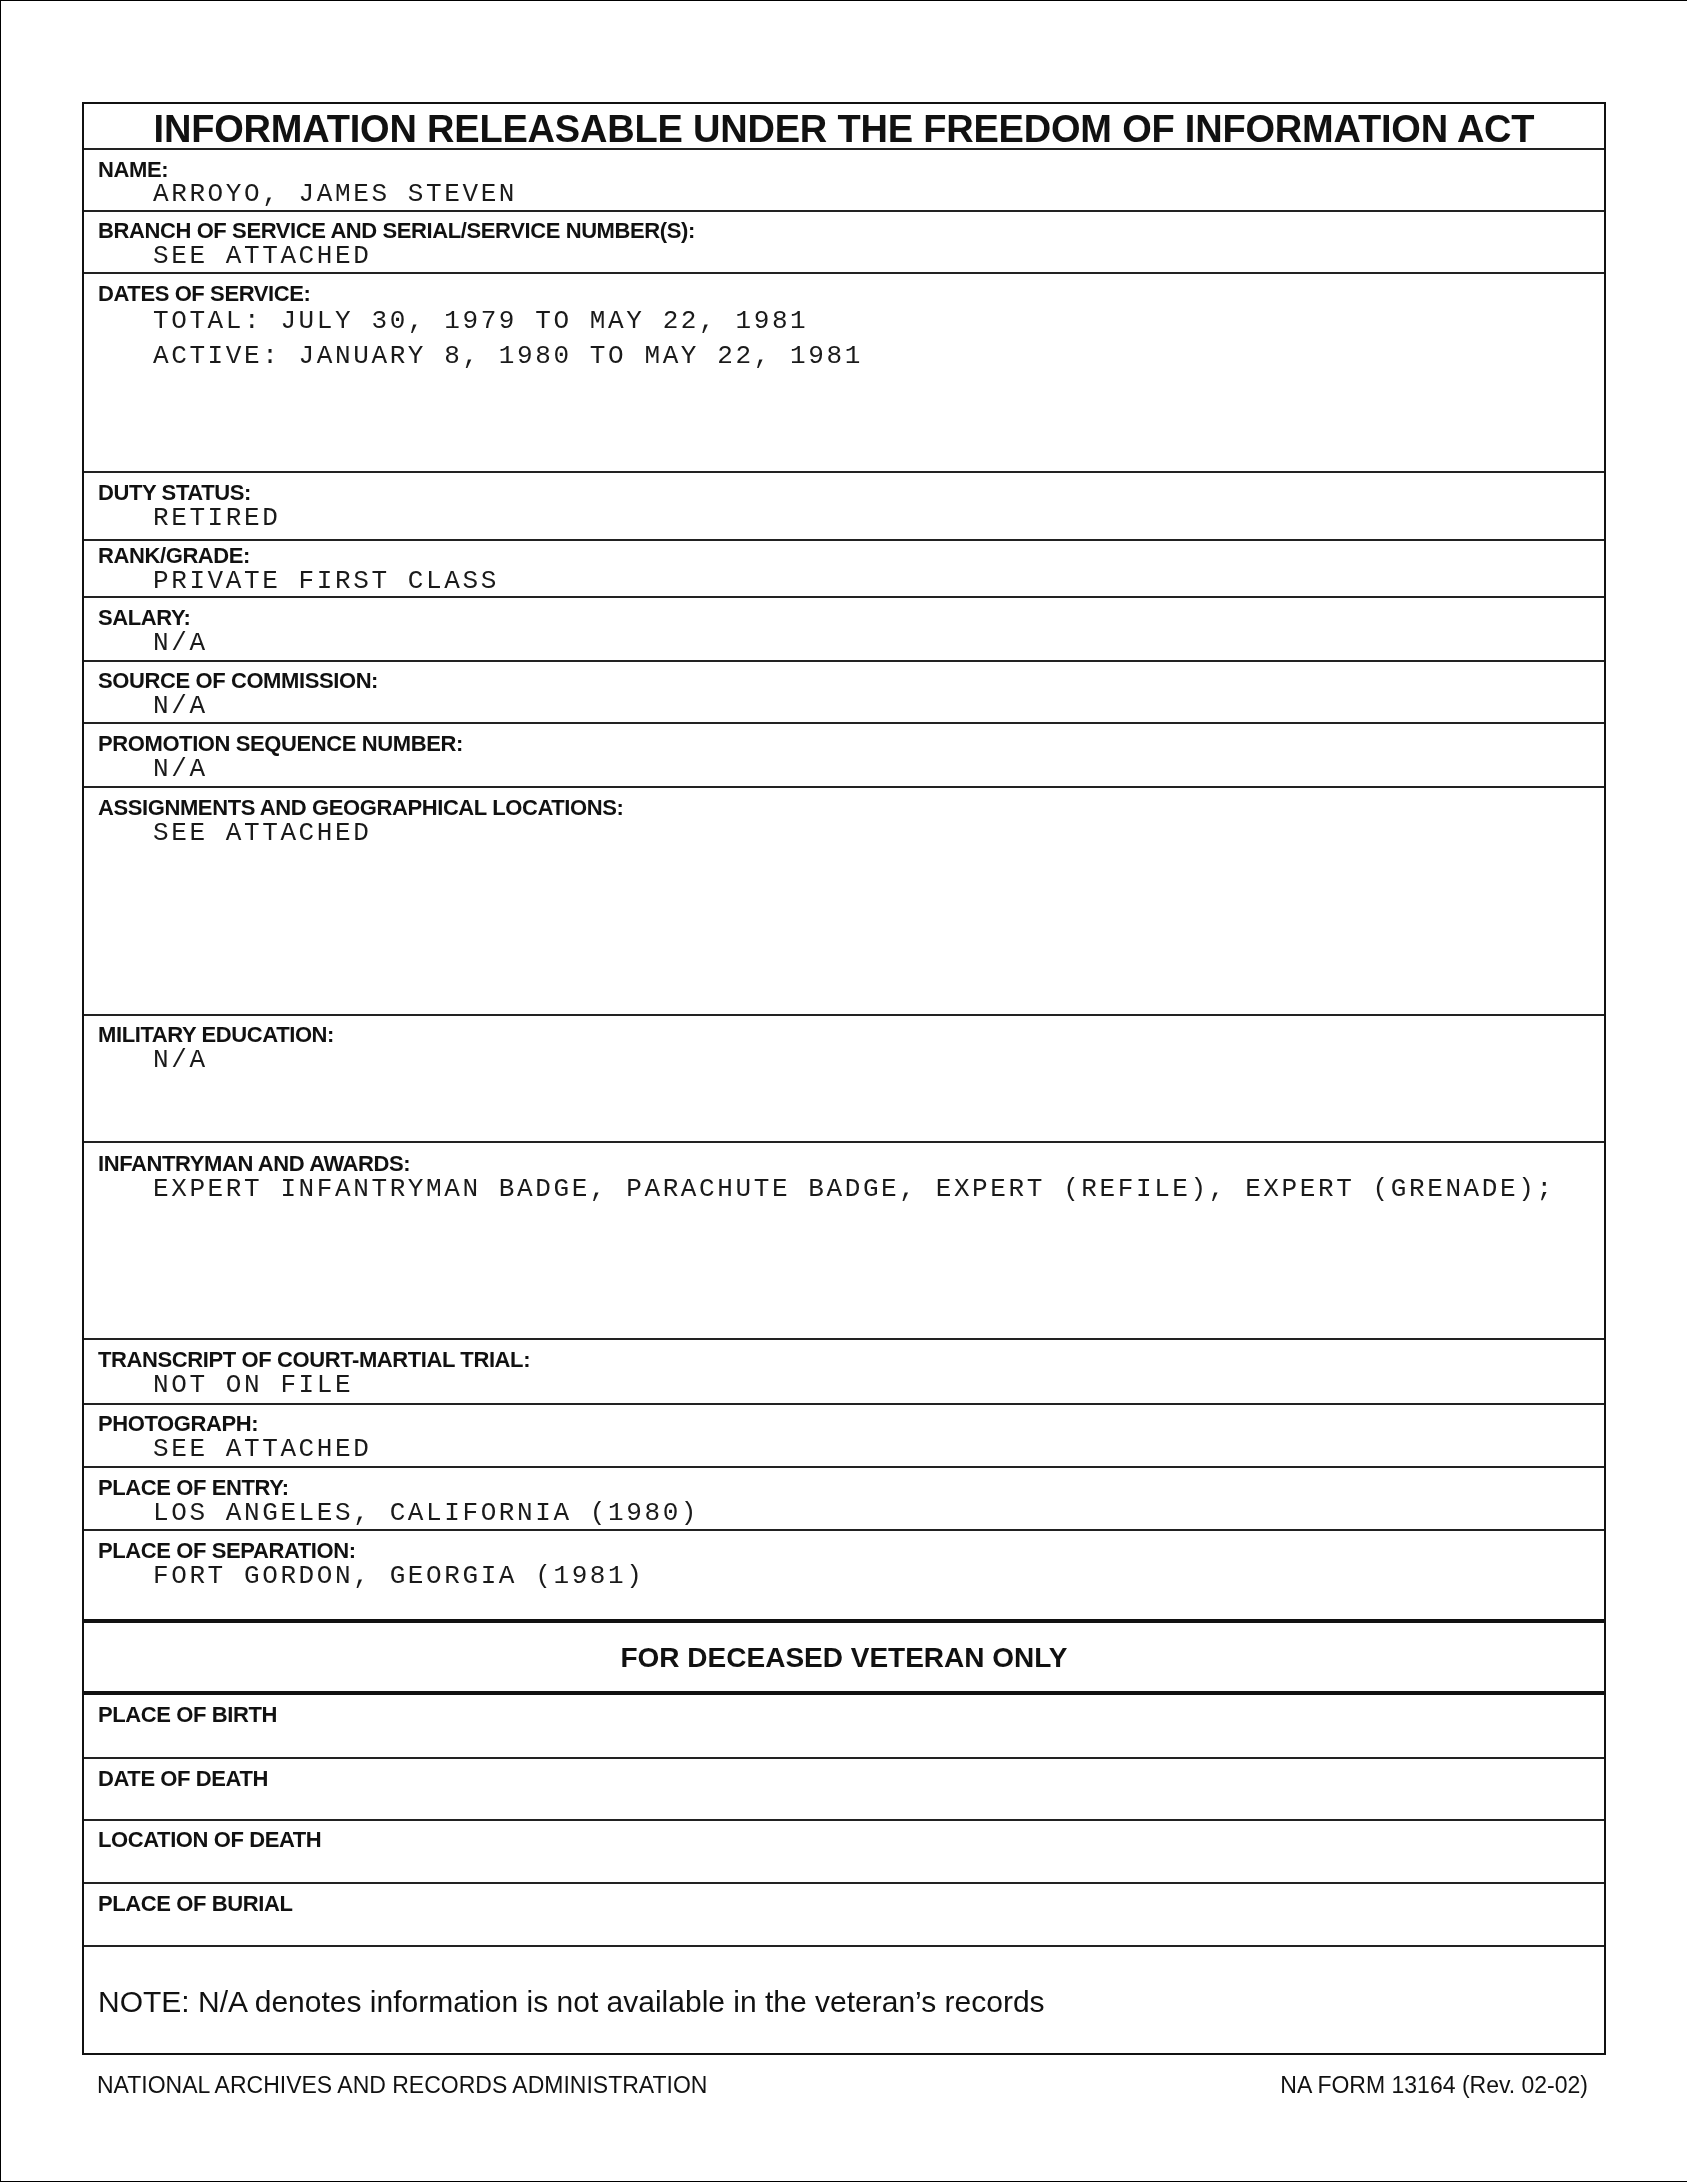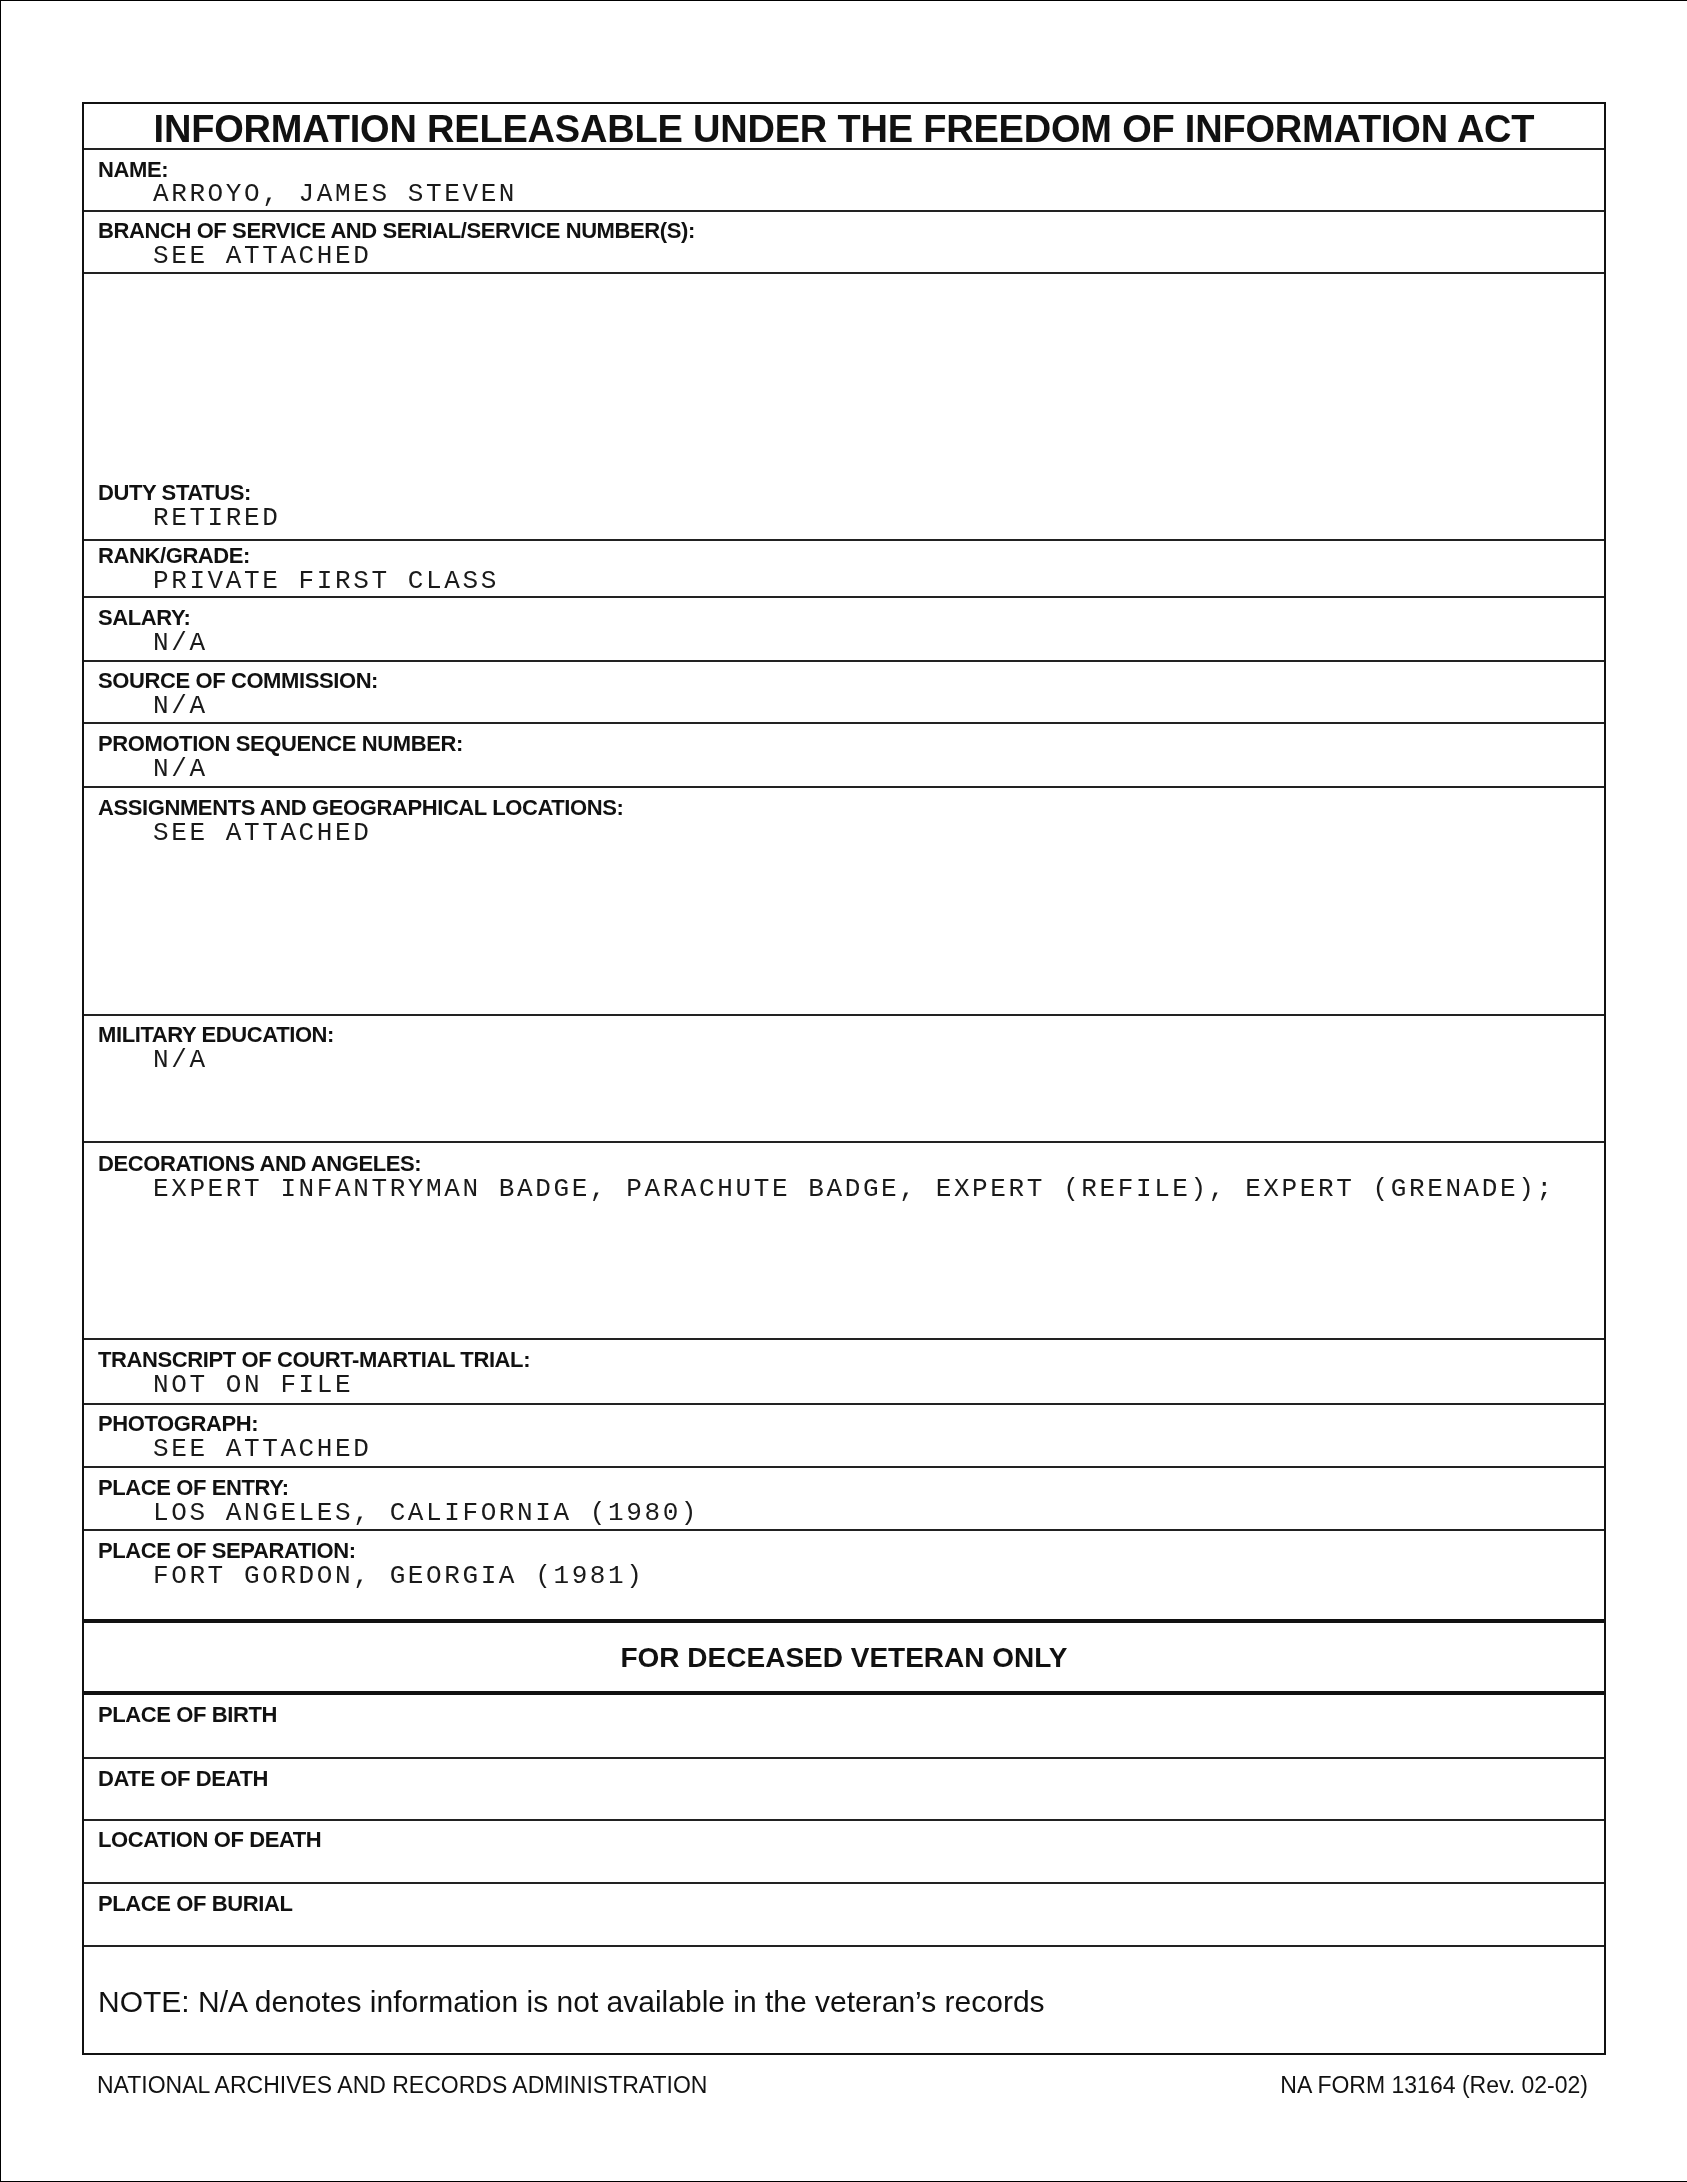--- a/index.html
+++ b/index.html
@@ -67,20 +67,25 @@
   <div class="row" style="top:46px; height:62px;">
     <div class="label">NAME:</div>
     <div class="value" style="top:29px;text-align:right;">ARROYO, JAMES STEVEN</div>
   </div>
 
   <div class="row" style="top:107px; height:63px;padding-left:8px;">
     <div class="label">BRANCH OF SERVICE AND SERIAL/SERVICE NUMBER(S):</div>
     <div class="value" style="top:30px;">SEE ATTACHED</div>
   </div>
 
+  <div class="row" style="top:170px; height:199px;">
+    <div class="label">DATES OF SERVICE:</div>
+    <div class="value" style="top:32px;">TOTAL: JULY 30, 1979 TO MAY 22, 1981</div>
+    <div class="value" style="top:67px;">ACTIVE: JANUARY 8, 1980 TO MAY 22, 1981</div>
+  </div>
 
   <div class="row" style="top:369px; height:68px;">
     <div class="label">DUTY STATUS:</div>
     <div class="value" style="top:30px;">RETIRED</div>
   </div>
 
   <div class="row" style="top:432px; height:62px;">
     <div class="label">RANK/GRADE:</div>
     <div class="value" style="top:30px;">PRIVATE FIRST CLASS</div>
   </div>
@@ -104,21 +109,21 @@
     <div class="label">ASSIGNMENTS AND GEOGRAPHICAL LOCATIONS:</div>
     <div class="value" style="top:30px;">SEE ATTACHED</div>
   </div>
 
   <div class="row" style="top:911px; height:128px;">
     <div class="label">MILITARY EDUCATION:</div>
     <div class="value" style="top:30px;">N/A</div>
   </div>
 
   <div class="row" style="top:1040px; height:196px;">
-    <div class="label">DECORATIONS AND ANGELES:</div>
+    <div class="label">INFANTRYMAN AND AWARDS:</div>
     <div class="value" style="top:30px;">EXPERT INFANTRYMAN BADGE, PARACHUTE BADGE, EXPERT (REFILE), EXPERT (GRENADE);</div>
   </div>
 
   <div class="row" style="top:1236px; height:65px;text-align:center;">
     <div class="label">TRANSCRIPT OF COURT-MARTIAL TRIAL:</div>
     <div class="value" style="top:30px;">NOT ON FILE</div>
   </div>
 
   <div class="row" style="top:1300px; height:64px;padding-left:33px;">
     <div class="label">PHOTOGRAPH:</div>

